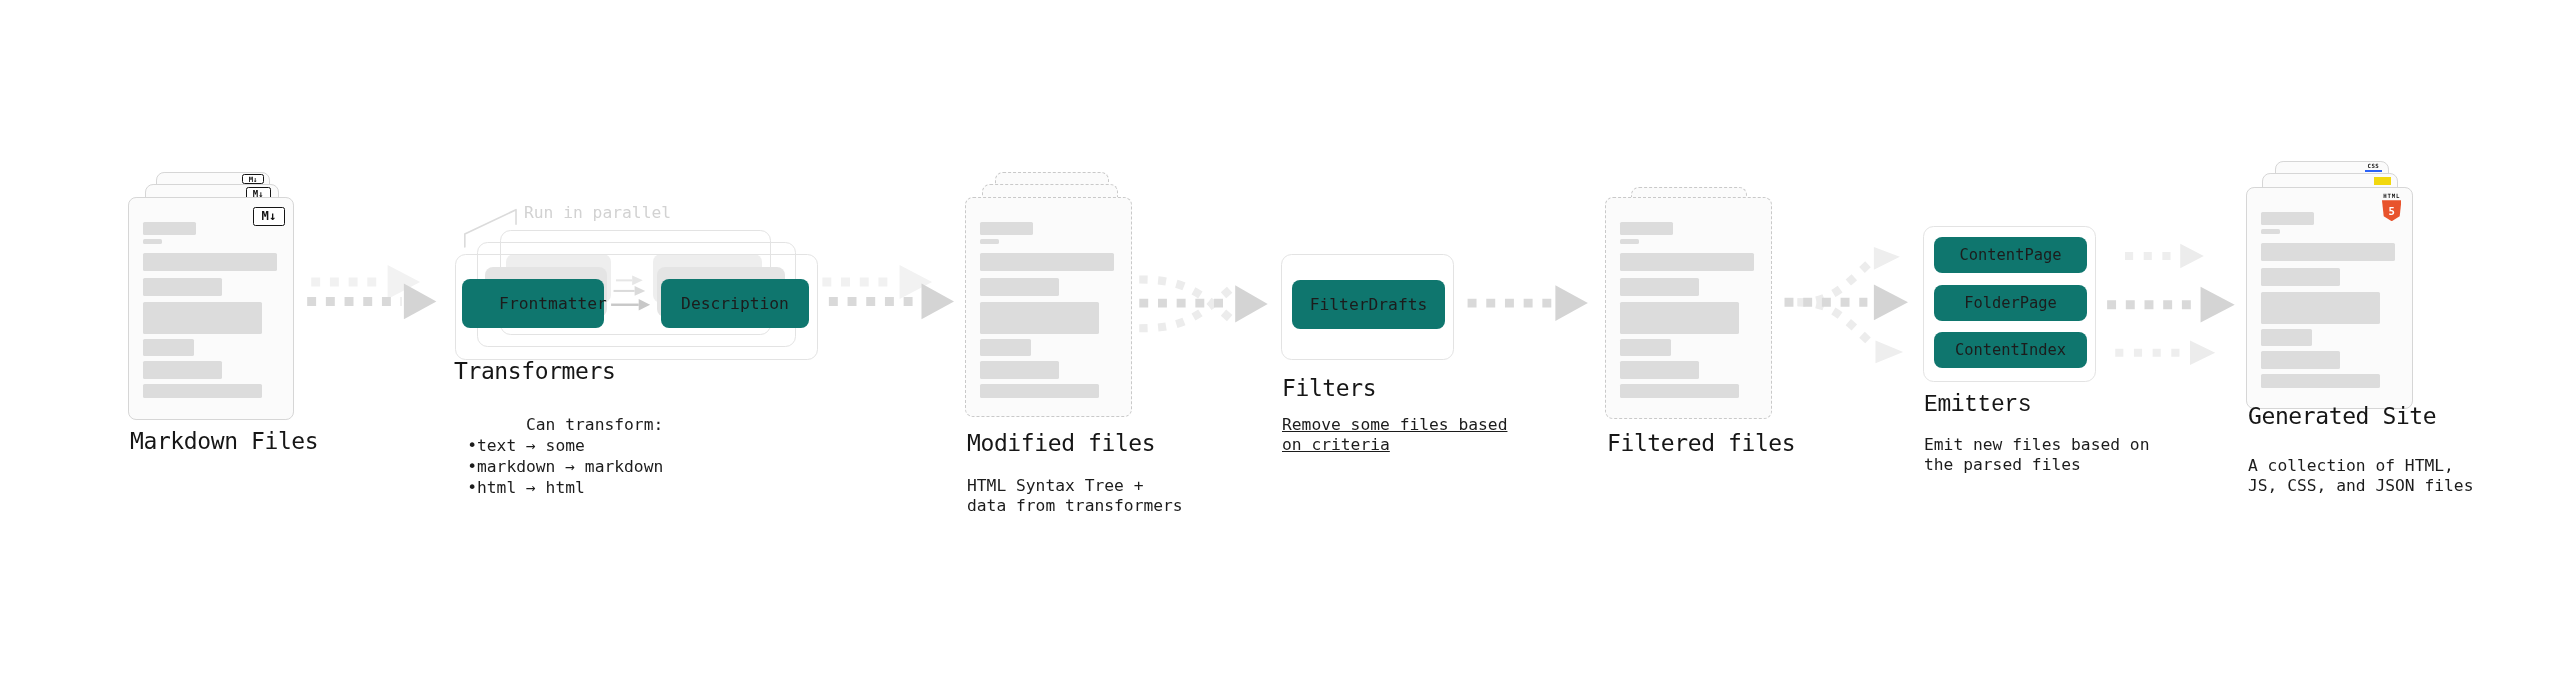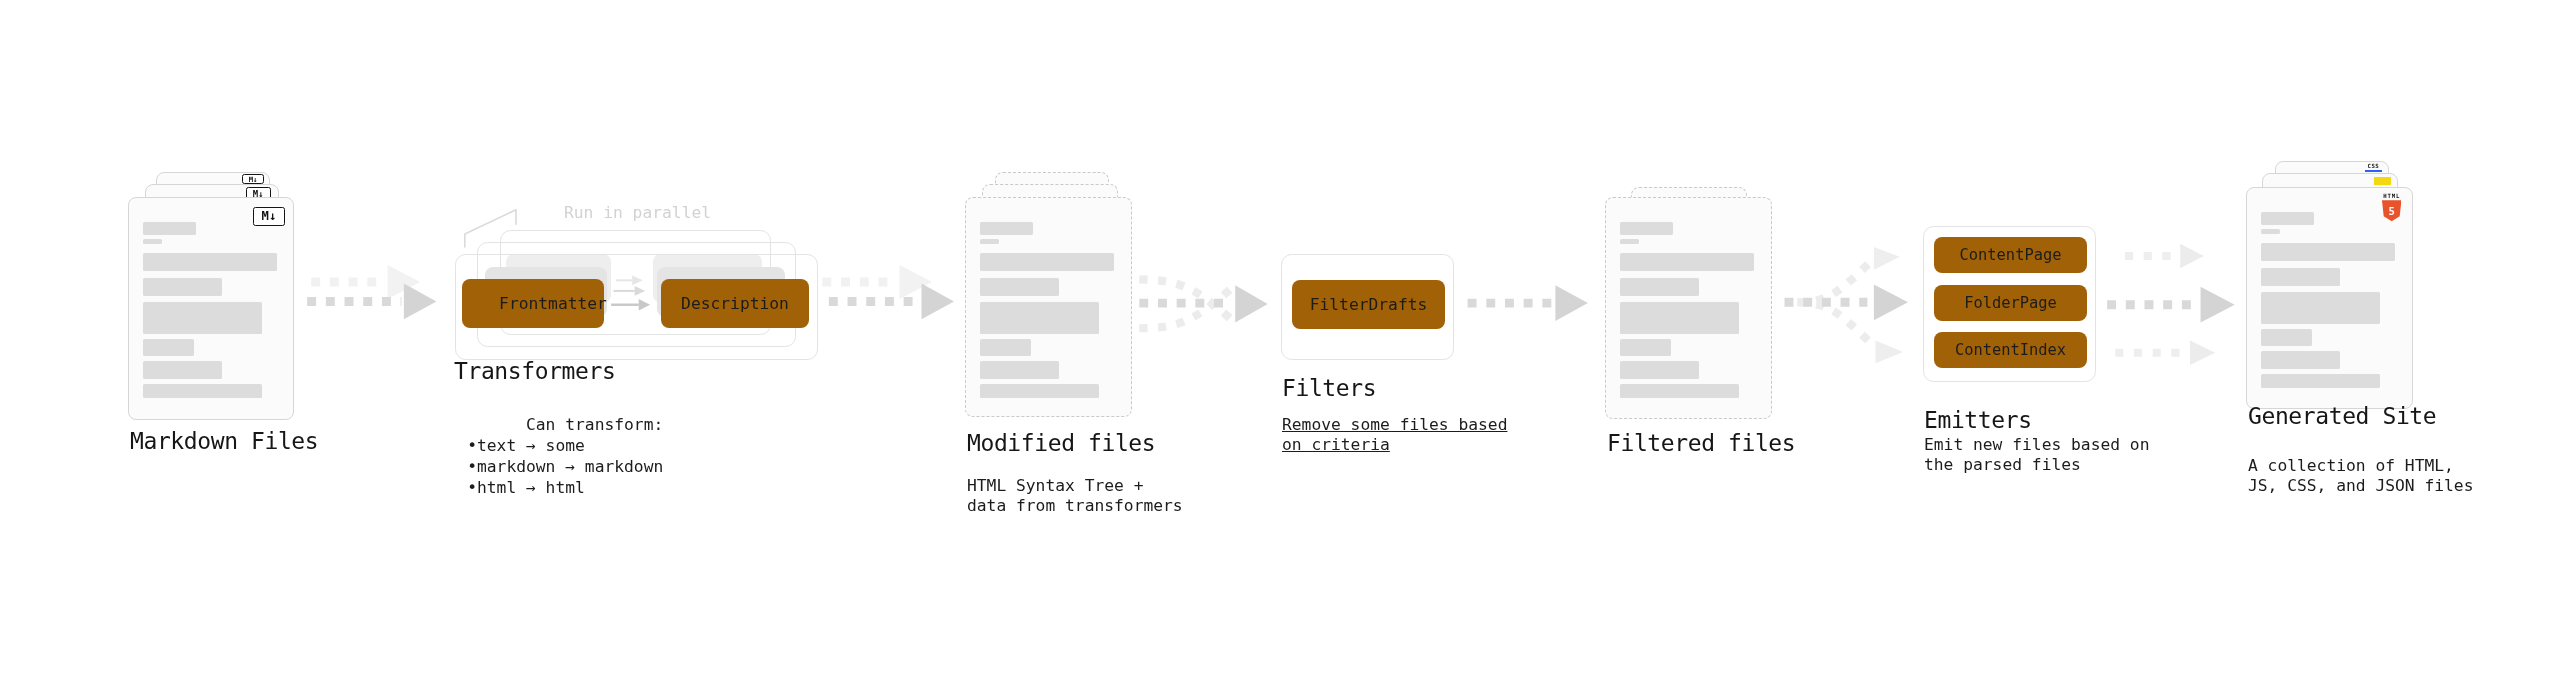--- a/index.html
+++ b/index.html
@@ -24,21 +24,21 @@
   .b8{width:119px;height:14px;}
   
   .mdbadge{position:absolute;background:#ffffff;border:1.6px solid #141414;border-radius:2.4px;
     color:#141414;font-weight:bold;display:flex;align-items:center;justify-content:center;box-sizing:border-box;}
   .mdbadge.front{right:8.1px;top:9px;width:32px;height:18.7px;font-size:12.2px;}
   .mdbadge.mid{right:7.3px;top:1.6px;width:25px;height:14px;font-size:9px;}
   .mdbadge.back{right:4.9px;top:0.8px;width:22px;height:10.6px;font-size:7.3px;}
   
   .frame{position:absolute;border:1.6px solid #e3e3e3;border-radius:10.6px;box-sizing:border-box;}
   
-  .pill{position:absolute;border-radius:8.1px;background:#a16207;display:flex;align-items:center;
+  .pill{position:absolute;border-radius:8.1px;background:#0f766e;display:flex;align-items:center;
     justify-content:center;color:#1c1c1c;font-size:16.3px;box-sizing:border-box;white-space:nowrap;}
   .pill.ghost1{background:#e4e4e4;}
   .pill.ghost2{background:#eeeeee;}
   .pill.small{font-size:15.4px;}
   
   .title{position:absolute;font-size:23px;letter-spacing:-0.4px;color:#161616;white-space:nowrap;}
   .desc{position:absolute;font-size:16.3px;line-height:20.3px;color:#1c1c1c;white-space:nowrap;}
   .desc.wide{line-height:21px;}
   .annotation{position:absolute;font-size:16.3px;color:#d2d2d2;white-space:nowrap;}
   .bullet-row{display:flex;}
@@ -137,21 +137,21 @@
         <div class="bar b5"></div>
           <div class="bar b6"></div>
           <div class="bar b7"></div>
           <div class="bar b8"></div>
       </div>
     </div>
     <div class="title" style="left:130px;top:428px;">Markdown Files</div>
   </div>
 
   <div class="stage">
-    <div class="annotation" style="left:524px;top:203px;margin-left:40px;">Run in parallel</div>
+    <div class="annotation" style="left:524px;top:203px;">Run in parallel</div>
 
     <div class="frame" style="left:500px;top:230px;width:271px;height:105px;"></div>
     <div class="pill ghost2" style="left:506px;top:254px;width:105px;height:49px;"></div>
     <div class="pill ghost2" style="left:653px;top:254px;width:109px;height:49px;"></div>
 
     <div class="frame" style="left:477px;top:242px;width:319px;height:105px;"></div>
     <div class="pill ghost1" style="left:485px;top:267px;width:122px;height:50px;"></div>
     <div class="pill ghost1" style="left:657px;top:267px;width:128px;height:50px;"></div>
 
     <div class="frame" style="left:455px;top:254px;width:363px;height:106px;"></div>
@@ -223,21 +223,21 @@
       </div>
     </div>
     <div class="title" style="left:1607px;top:430px;">Filtered files</div>
   </div>
 
   <div class="stage">
     <div class="frame" style="left:1923px;top:226px;width:173px;height:156px;"></div>
     <div class="pill small" style="left:1934px;top:237px;width:153px;height:36px;">ContentPage</div>
     <div class="pill small" style="left:1934px;top:285px;width:153px;height:36px;">FolderPage</div>
     <div class="pill small" style="left:1934px;top:332px;width:153px;height:36px;">ContentIndex</div>
-    <div class="title" style="left:1924px;top:407px;">Emitters</div>
+    <div class="title" style="left:1924px;top:392px;font-family:Liberation Mono, monospace;">Emitters</div>
     <div class="desc" style="left:1924px;top:435px;">
       <div>Emit new files based on</div>
       <div>the parsed files</div>
     </div>
   </div>
 
   <div class="stage">
     <div class="card" style="left:2275px;top:161px;width:114px;height:49px;">
       <div class="csschip">
         <div class="t">CSS</div>

